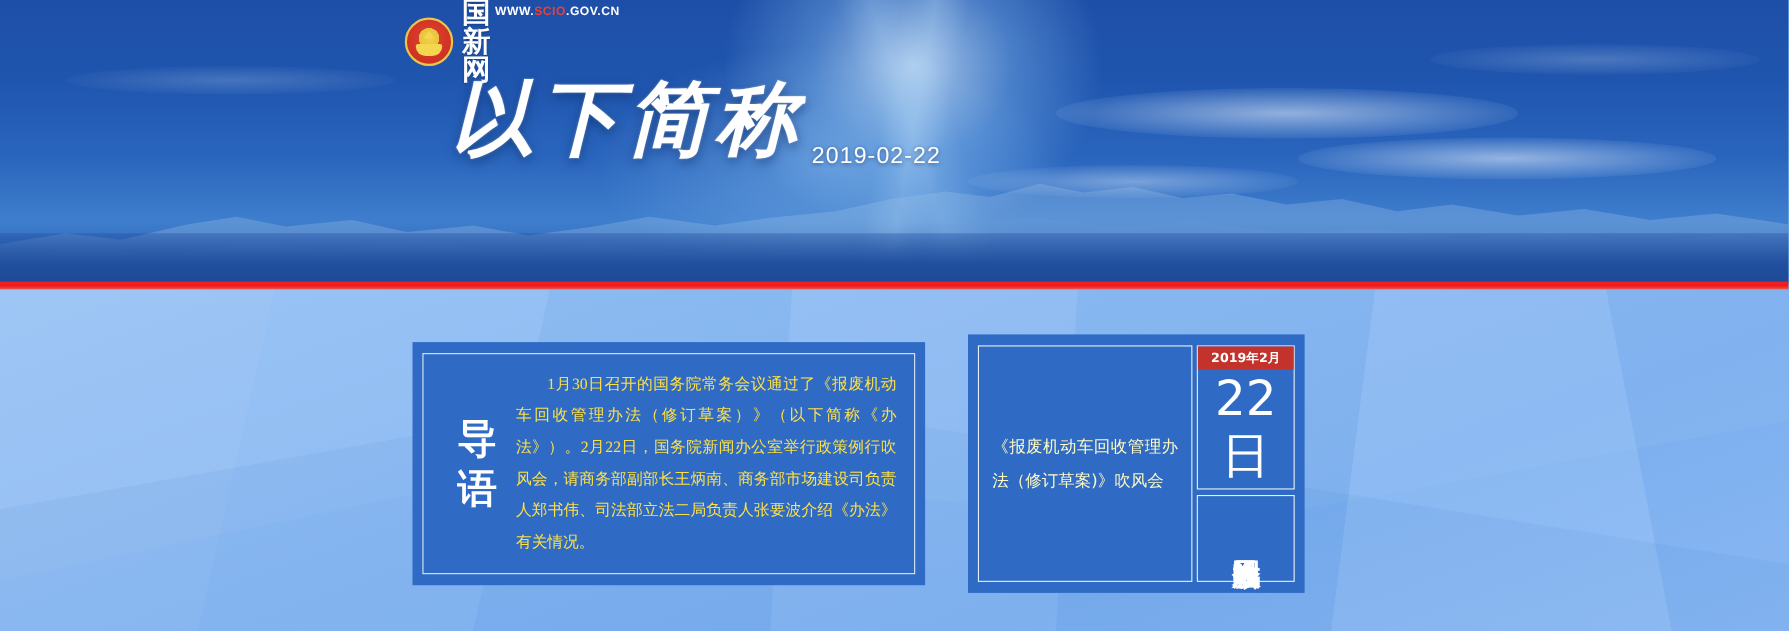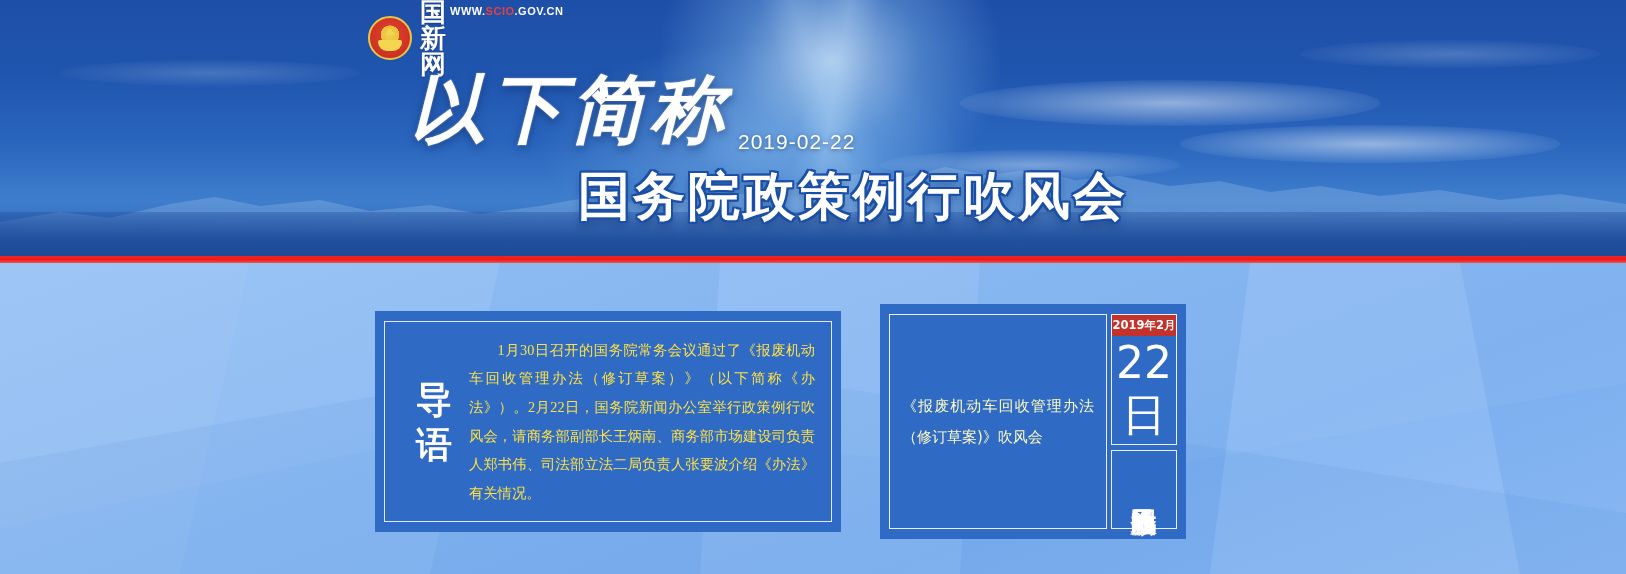--- a/index.html
+++ b/index.html
@@ -174,21 +174,21 @@
     border:1px solid rgba(255,255,255,.9);
     display:flex; align-items:center; justify-content:center;
     padding:0 12px;
   }
   .video-title {
     font-size:15px; line-height:2.05; color:#fef9c3;
     text-align:justify; text-justify:inter-ideograph;
     font-family:"DejaVu Sans","Liberation Sans",sans-serif;
   }
   .video-side {
-    flex:0 0 auto; width:66px; margin-left:4px;
+    flex:0 0 auto; width:89px; margin-left:4px;
     display:flex; flex-direction:column;
   }
   .date-badge {
     border:1px solid rgba(255,255,255,.9);
     background:#2f6bc4;
   }
   .date-month {
     background:#c3332c; color:#ffffff;
     font-size:11.5px; font-weight:700;
     text-align:center; padding:3px 0 3px;
@@ -241,21 +241,20 @@
     <div class="logo">
       <div class="emblem"></div>
       <div class="logo-txt">
         <div class="logo-cn">国新网</div>
         <div class="logo-url"><span>WWW.</span><span class="hl">SCIO</span><span>.GOV.CN</span></div>
       </div>
     </div>
 
     <div class="title-main">以下简称</div>
     <div class="title-date">2019-02-22</div>
-    <div class="title-sub">国务院政策例行吹风会</div>
   </div>
 
   <div class="red-rule"></div>
 
   <div class="body-bg">
     <svg class="facets" viewBox="0 0 1626 311" preserveAspectRatio="none">
       <polygon points="0,0 250,0 180,311 0,311" fill="#ffffff" opacity="0.07"></polygon>
       <polygon points="250,0 500,0 430,311 180,311" fill="#ffffff" opacity="0.03"></polygon>
       <polygon points="500,0 720,0 700,311 430,311" fill="#2d6fc8" opacity="0.06"></polygon>
       <polygon points="720,0 980,0 960,311 700,311" fill="#ffffff" opacity="0.05"></polygon>

